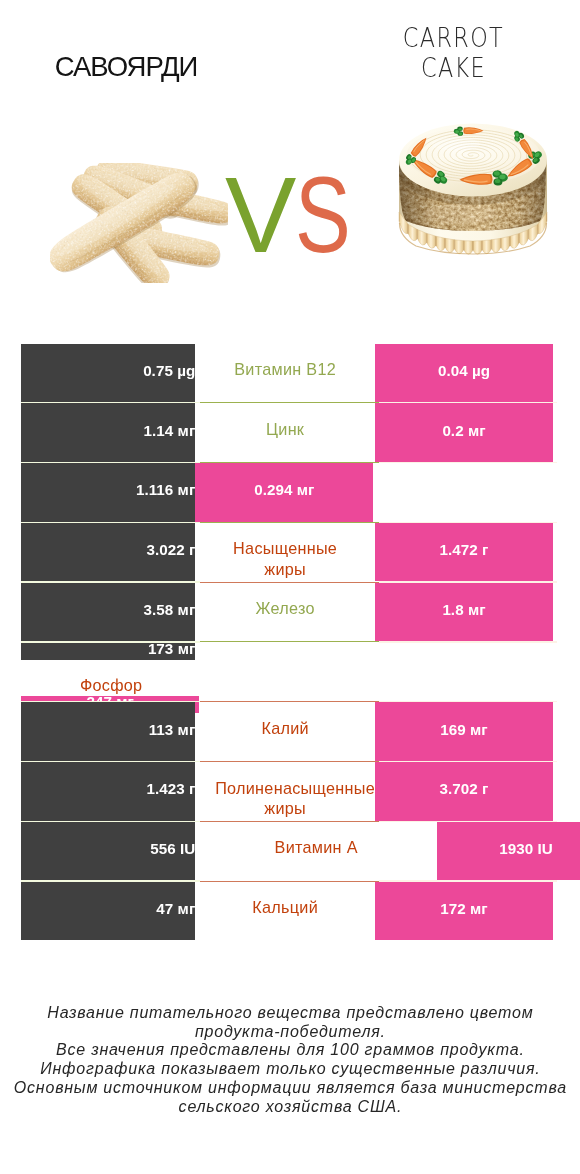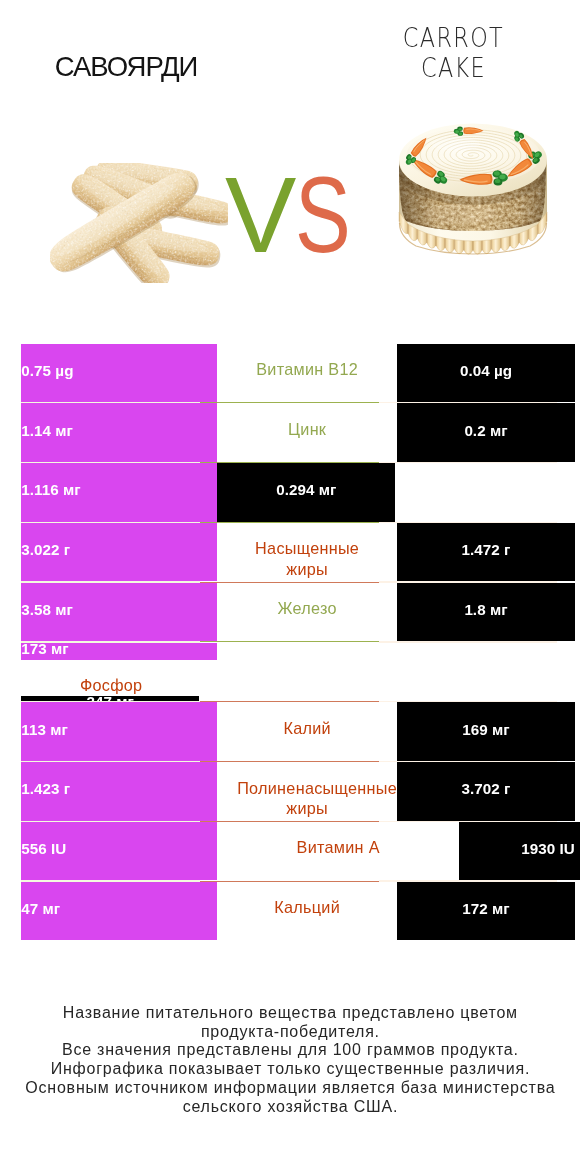--- a/index.html
+++ b/index.html
@@ -18,40 +18,40 @@
       font-weight:normal;font-size:107px;line-height:108px;letter-spacing:-0.5px;}
   .vs .v{color:#7AA22E;display:inline-block;}
   .vs .s{color:#DE6A4A;display:inline-block;transform:scaleX(0.78);transform-origin:left center;margin-left:-1px;}
   .imgL{position:absolute;left:50px;top:163px;width:178px;height:120px;}
   .imgR{position:absolute;left:398px;top:122px;width:150px;height:136px;}
   .imgL svg,.imgR svg{display:block;width:100%;height:100%;}
 
   
   .table{position:absolute;left:21.3px;top:343.7px;width:536px;height:598px;}
   .row{position:absolute;left:0;width:536px;height:58.3px;display:flex;}
-    .cL{width:196px;flex:none;display:flex;align-items:center;justify-content:flex-start;
-      color:#ffffff;font-size:15.2px;font-weight:bold;background:#d946ef;letter-spacing:0.05px;}
+    .cL{width:174px;flex:none;display:flex;align-items:center;justify-content:flex-end;
+      color:#ffffff;font-size:15.2px;font-weight:bold;background:#404040;letter-spacing:0.05px;}
     .cR{width:178px;flex:none;display:flex;align-items:center;justify-content:center;
-      color:#ffffff;font-size:15.2px;font-weight:bold;background:#000000;letter-spacing:0.05px;}
+      color:#ffffff;font-size:15.2px;font-weight:bold;background:#ec4899;letter-spacing:0.05px;}
   .cL span,.cR span{position:relative;top:-2.6px;white-space:nowrap;}
     .cM{width:179.7px;flex:none;position:relative;display:flex;align-items:flex-start;justify-content:center;overflow:hidden;padding-top:15.3px;box-sizing:border-box;}
   .cM span{display:block;width:140px;text-align:center;font-size:16.2px;letter-spacing:0.3px;line-height:20.8px;}
   .win-l .cM span{color:#93A850;}
   .win-r .cM span{color:#c2410c;}
   .sepwrap{position:absolute;left:0;width:536px;height:1.5px;}
   .sepwrap .a{position:absolute;left:0;top:0;width:178.3px;height:1.5px;background:#F4FADF;}
   .sepwrap .b{position:absolute;left:178.3px;top:0.25px;width:179.7px;height:1px;}
   .sepwrap .c{position:absolute;left:358px;top:0;width:178px;height:1.5px;background:#FDF2E6;}
   .s-l{background:#9CB24F;}
   .s-r{background:#D0795A;}
 
   
   .foot{position:absolute;left:0;top:1003.7px;width:580px;text-align:center;
         font-size:16px;letter-spacing:0.78px;line-height:18.85px;color:#262626;
-        padding-left:0.78px;box-sizing:border-box;}
+        padding-left:0.78px;box-sizing:border-box;font-style:italic;}
 </style>
 </head>
 <body>
 
 <div class="page">
 
   <div class="hdr">
     <div class="ttl-l">САВОЯРДИ</div>
     <div class="ttl-r">
       <div>CARROT</div>

